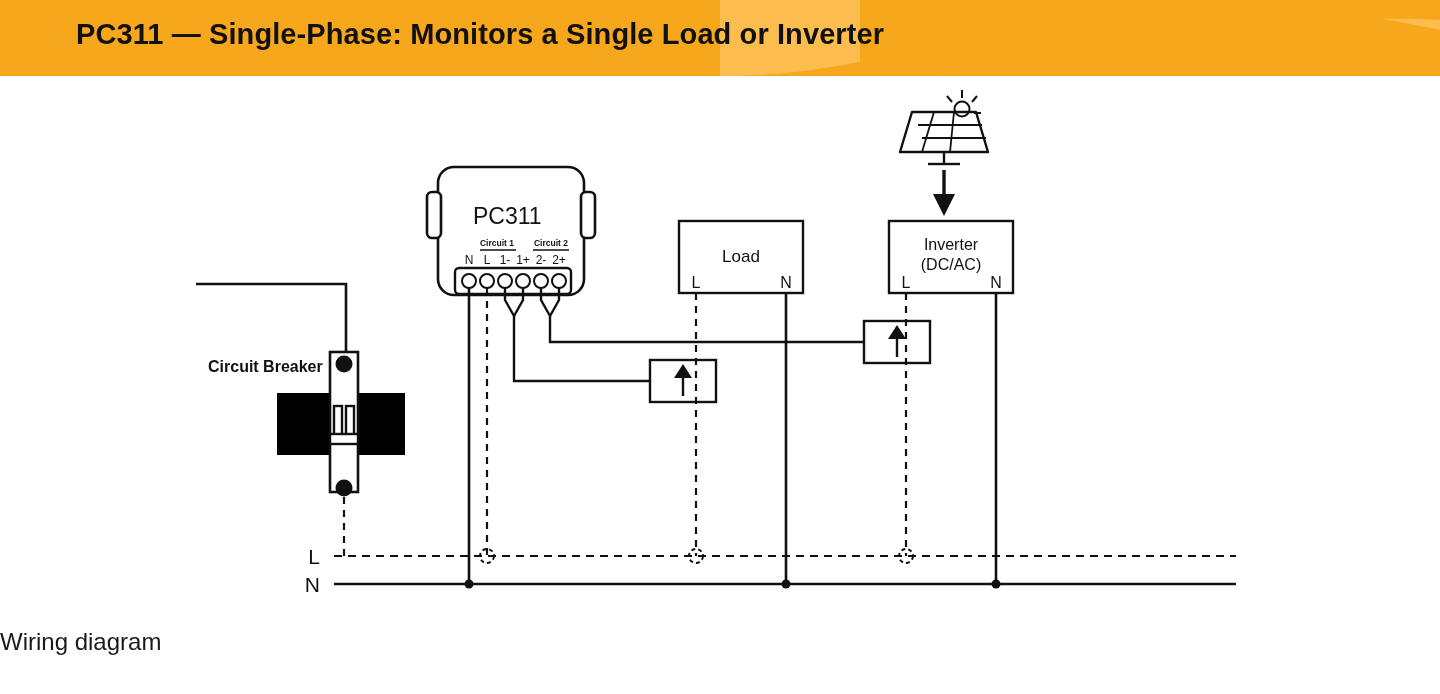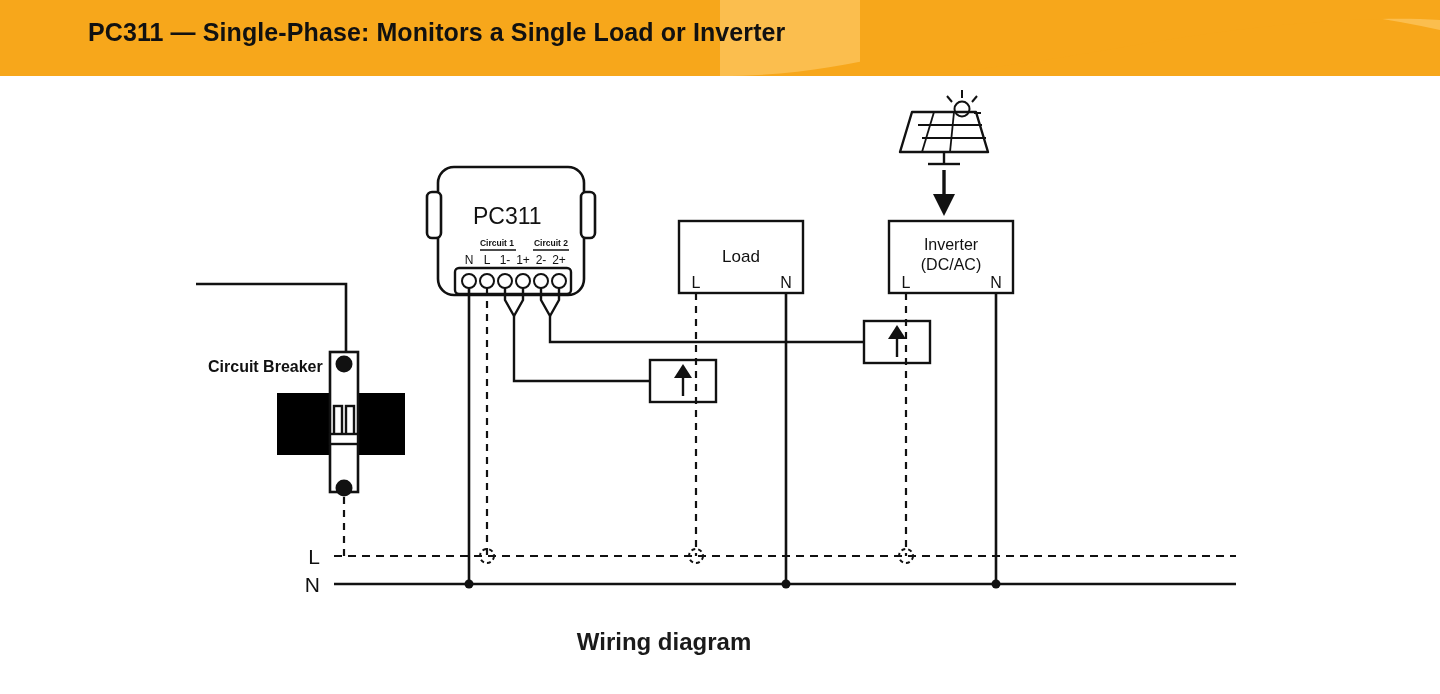--- a/index.html
+++ b/index.html
@@ -32,36 +32,36 @@
   }
   #banner .swoosh {
     position: absolute;
     right: 0;
     top: 0;
     width: 720px;
     height: 76px;
   }
   #banner-title {
     position: absolute;
-    left: 88px;
+    left: 76px;
     top: 18px;
-    font-size: 25px;
+    font-size: 29px;
     font-weight: bold;
     color: #111111;
     letter-spacing: 0.1px;
     white-space: nowrap;
   }
   #caption {
     position: absolute;
     left: 0;
     top: 628px;
     width: 1328px;
-    text-align: center;
+    text-align: left;
     font-size: 24px;
-    font-weight: bold;
+    font-weight: normal;
     color: #1a1a1a;
   }
   #diagram {
     position: absolute;
     left: 0;
     top: 76px;
     width: 1440px;
     height: 560px;
   }
   .lbl {

